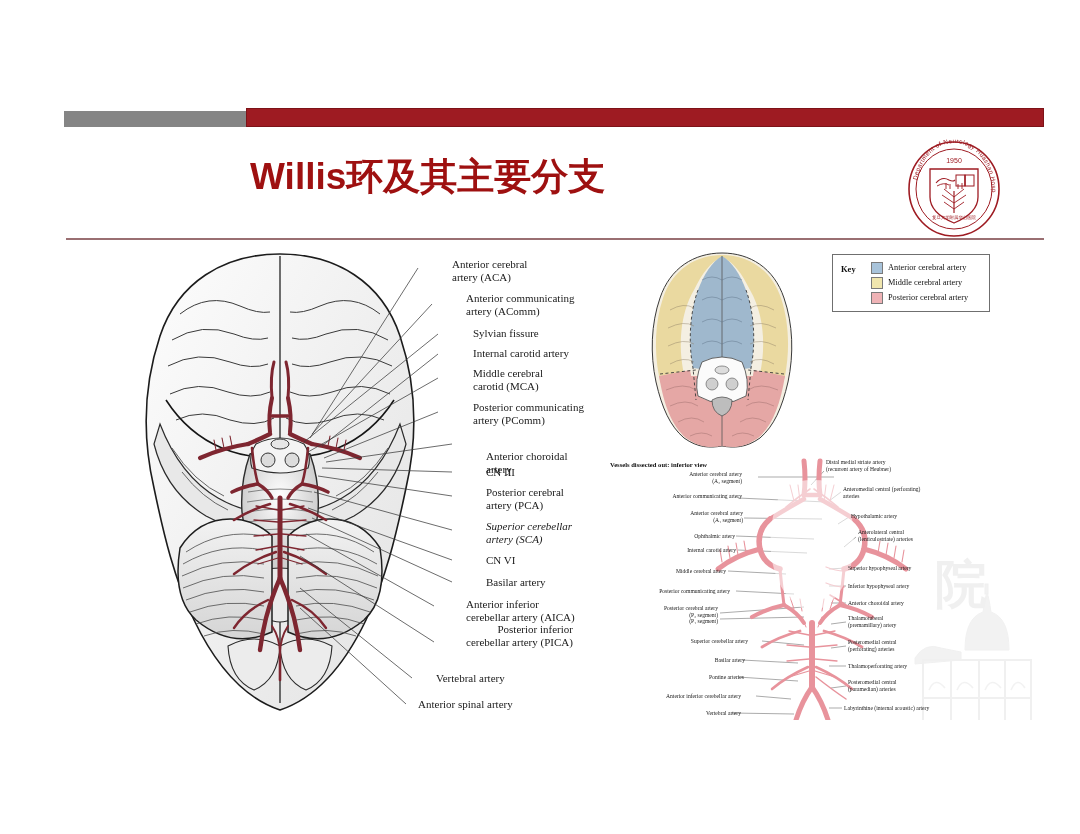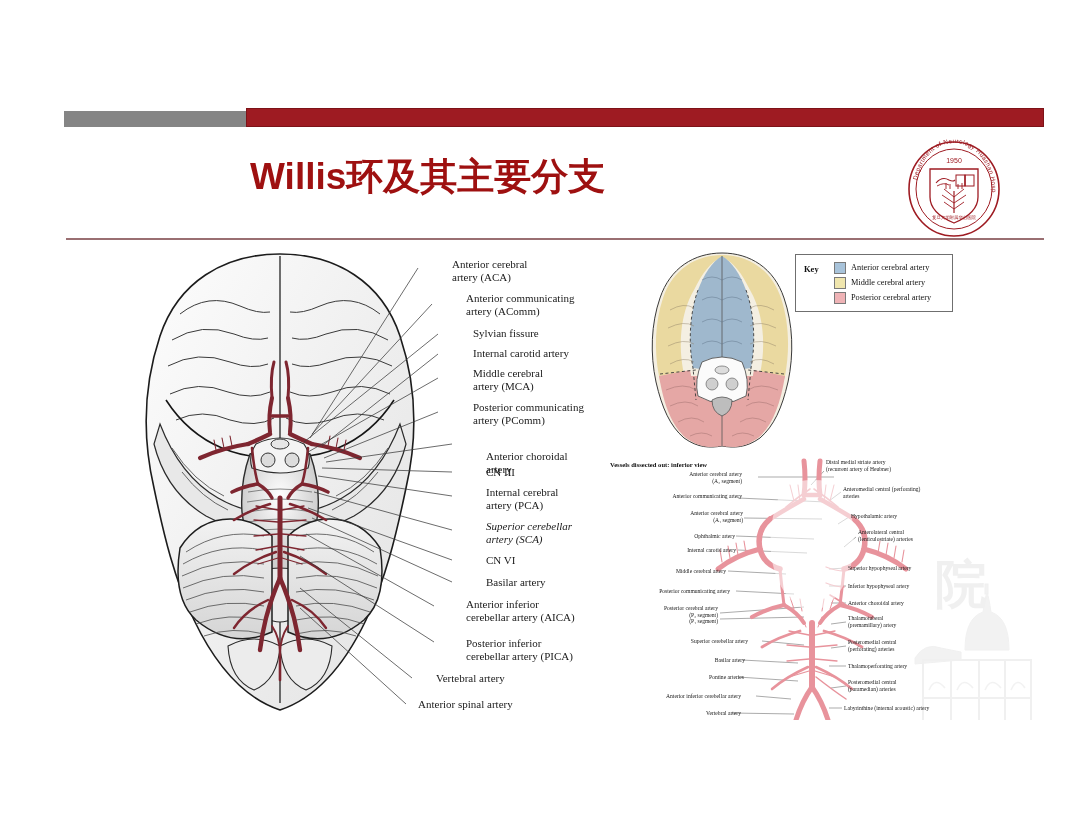--- a/index.html
+++ b/index.html
@@ -57,21 +57,21 @@
     font-size:11px;color:#1a1a1a;line-height:13.2px;
     white-space:pre-line;
   }
   .leaders{position:absolute;left:300px;top:248px;width:180px;height:480px;}
 
   
   .fig-color{position:absolute;left:640px;top:250px;width:165px;height:200px;}
 
   
   .keybox{
-    position:absolute;left:795px;top:254px;width:158px;height:58px;
+    position:absolute;left:832px;top:254px;width:158px;height:58px;
     border:1px solid #6f6f6f;background:#fff;box-sizing:border-box;
     padding:5px 6px 0 6px;
   }
   .key-title{
     position:absolute;left:8px;top:9px;
     font-family:"Liberation Serif", serif;font-size:8.5px;
     font-weight:bold;color:#111;
   }
   .key-row{
     position:relative;margin-left:32px;height:15px;
@@ -348,35 +348,35 @@
   </svg>
 
   <div class="labels-left">
     <div class="lbl" style="left:34px;top:10px;">Anterior cerebral
 artery (ACA)</div>
     <div class="lbl" style="left:48px;top:44px;">Anterior communicating
 artery (AComm)</div>
     <div class="lbl" style="left:55px;top:79px;">Sylvian fissure</div>
     <div class="lbl" style="left:55px;top:99px;">Internal carotid artery</div>
     <div class="lbl" style="left:55px;top:119px;">Middle cerebral
-artery (MCA)</div>
+carotid (MCA)</div>
     <div class="lbl" style="left:55px;top:153px;">Posterior communicating
 artery  (PComm)</div>
     <div class="lbl" style="left:68px;top:202px;">Anterior choroidal
 artery</div>
     <div class="lbl" style="left:68px;top:218px;">CN III</div>
-    <div class="lbl" style="left:68px;top:238px;">Internal cerebral
+    <div class="lbl" style="left:68px;top:238px;">Posterior cerebral
 artery (PCA)</div>
     <div class="lbl" style="left:68px;top:272px;font-style:italic;">Superior cerebellar
 artery (SCA)</div>
     <div class="lbl" style="left:68px;top:306px;">CN VI</div>
     <div class="lbl" style="left:68px;top:328px;">Basilar artery</div>
     <div class="lbl" style="left:48px;top:350px;">Anterior inferior
 cerebellar artery (AICA)</div>
-    <div class="lbl" style="left:48px;top:389px;">Posterior inferior
+    <div class="lbl" style="left:48px;top:375px;text-align:right;">Posterior inferior
 cerebellar artery (PICA)</div>
     <div class="lbl" style="left:18px;top:424px;">Vertebral artery</div>
     <div class="lbl" style="left:0px;top:450px;">Anterior spinal artery</div>
   </div>
 
   <div class="fig-color">
     <svg width="165" height="200" viewBox="0 0 165 200">
 
       <path d="M82,3 C54,3 30,18 20,48 C11,74 10,104 16,132
                C22,158 30,176 44,188 C58,198 70,198 82,196

